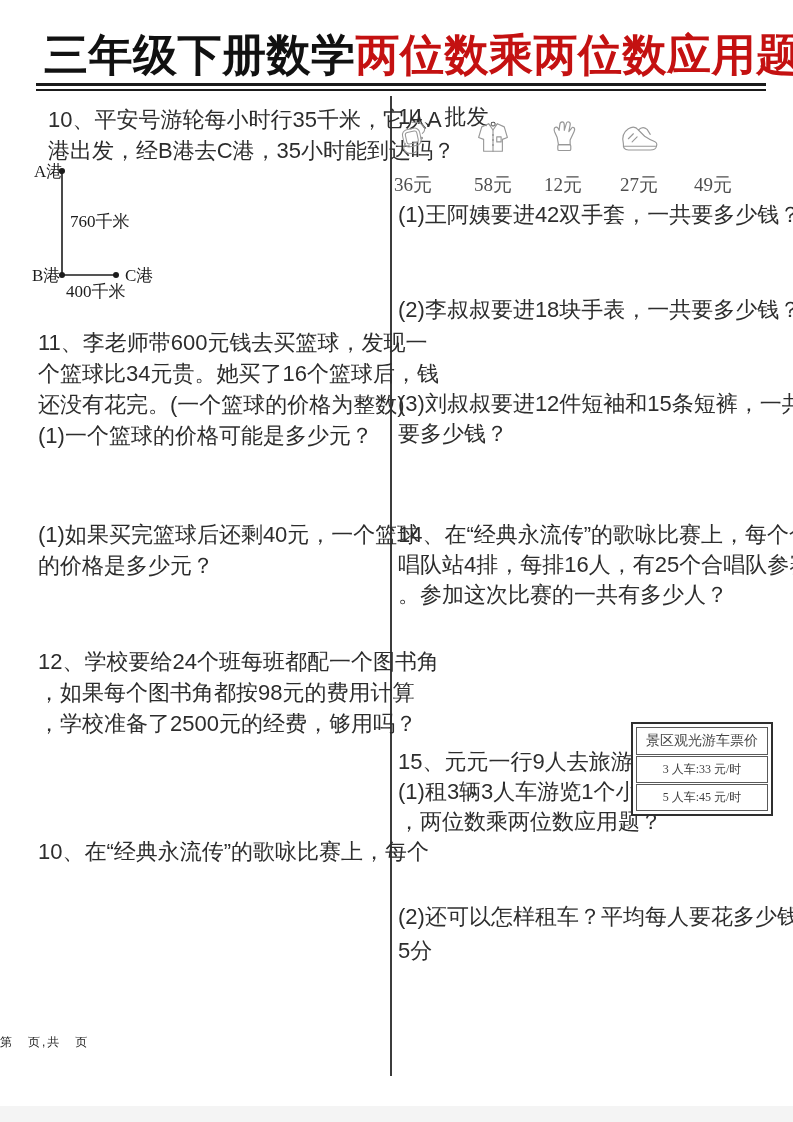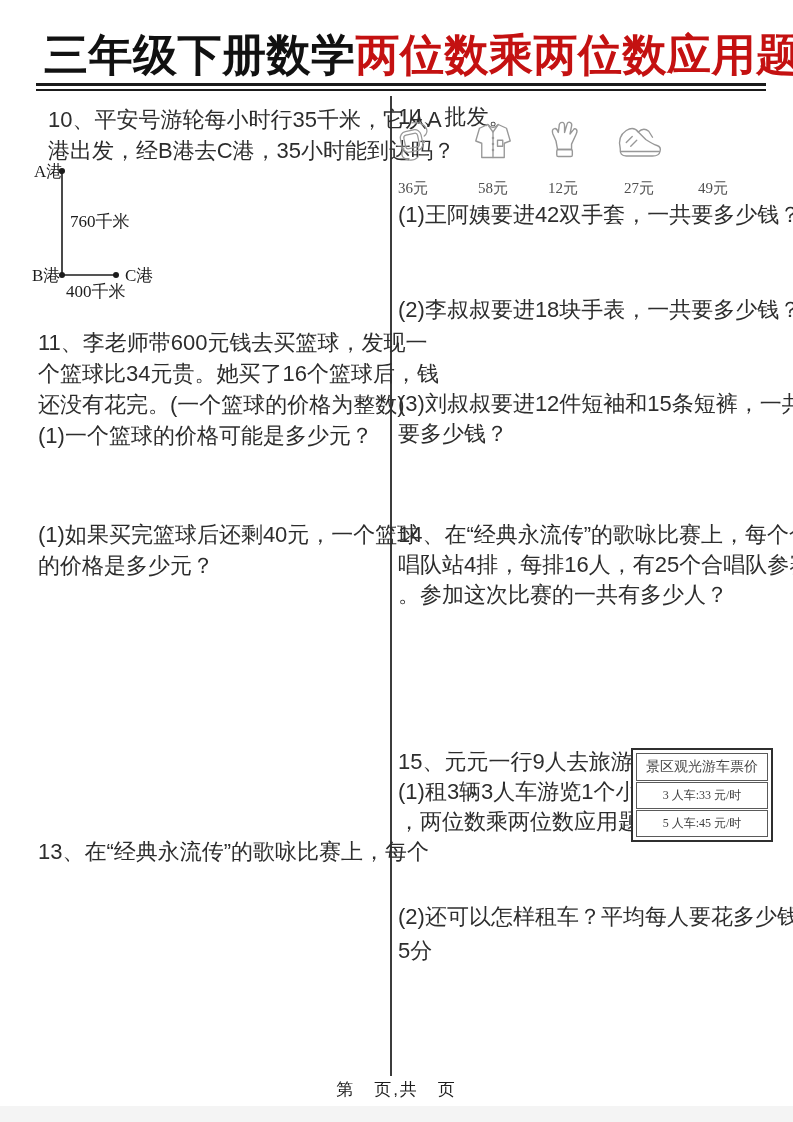--- a/index.html
+++ b/index.html
@@ -20,31 +20,31 @@
   .line{white-space:nowrap;}
   
   .diagram{position:absolute;left:28px;top:158px;}
   .diagram text{font-family:"Liberation Serif",serif;font-size:17px;fill:#1c1c1c;}
   .diagram line{stroke:#1c1c1c;stroke-width:1.6;}
   .diagram circle{fill:#1c1c1c;}
   
   .item{position:absolute;top:120px;width:66px;height:78px;display:flex;
         flex-direction:column;justify-content:flex-end;align-items:center;}
   .item svg{stroke:#989898;fill:none;stroke-width:1.8;stroke-linecap:round;stroke-linejoin:round;}
-  .item .price{margin-top:17px;font-family:"Liberation Serif",serif;font-size:15px;color:#4f4f4f;}
+  .item .price{margin-top:17px;font-family:"Liberation Serif",serif;font-size:19px;color:#4f4f4f;}
   
-  .price-table{position:absolute;left:631px;top:748px;width:142px;box-sizing:border-box;
+  .price-table{position:absolute;left:631px;top:722px;width:142px;box-sizing:border-box;
                border:2px solid #2f2f2f;padding:2px;background:#fff;
                font-family:"Liberation Serif",serif;color:#3e3e3e;}
   .price-table .cell{border:1px solid #5a5a5a;margin:1px;text-align:center;
                      padding:4px 1px;font-size:12px;white-space:nowrap;}
   .price-table .cell.head{font-size:14px;color:#474747;}
   
-  .footer{position:absolute;left:0;top:1078px;width:100%;text-align:center;
-          font-size:17px;color:#1d1d1d;letter-spacing:2px;}
+  .footer{position:absolute;left:0;top:1034px;width:100%;text-align:left;
+          font-size:12px;color:#1d1d1d;letter-spacing:2px;}
 </style>
 </head>
 <body>
 
 <div class="page">
 
   <div class="title">
     <span>三年级下册数学</span><span class="red">两位数乘两位数应用题</span>
   </div>
   <div class="rule"></div>
@@ -73,23 +73,28 @@
     <div class="line">个篮球比34元贵。她买了16个篮球后，钱</div>
     <div class="line">还没有花完。(一个篮球的价格为整数)</div>
     <div class="line">(1)一个篮球的价格可能是多少元？</div>
   </div>
 
   <div class="block" style="left:38px;top:519px;">
     <div class="line">(1)如果买完篮球后还剩40元，一个篮球</div>
     <div class="line">的价格是多少元？</div>
   </div>
 
+  <div class="block" style="left:38px;top:646px;">
+    <div class="line">12、学校要给24个班每班都配一个图书角</div>
+    <div class="line">，如果每个图书角都按98元的费用计算</div>
+    <div class="line">，学校准备了2500元的经费，够用吗？</div>
+  </div>
 
   <div class="block" style="left:38px;top:836px;">
-    <div class="line">13、在“经典永流传”的歌咏比赛上，每个</div>
+    <div class="line">10、在“经典永流传”的歌咏比赛上，每个</div>
   </div>
 
   <div class="block rc" style="left:398px;top:102px;">
     <div class="line">14、批发。</div>
   </div>
 
   <div class="item" style="left:380px;">
     <svg width="48" height="58" viewBox="0 0 52 60">
       <path d="M24 4 Q40 3 45 12 Q48 18 42 23"></path>
       <path d="M13 40 Q6 52 16 56 Q26 60 33 53"></path>

